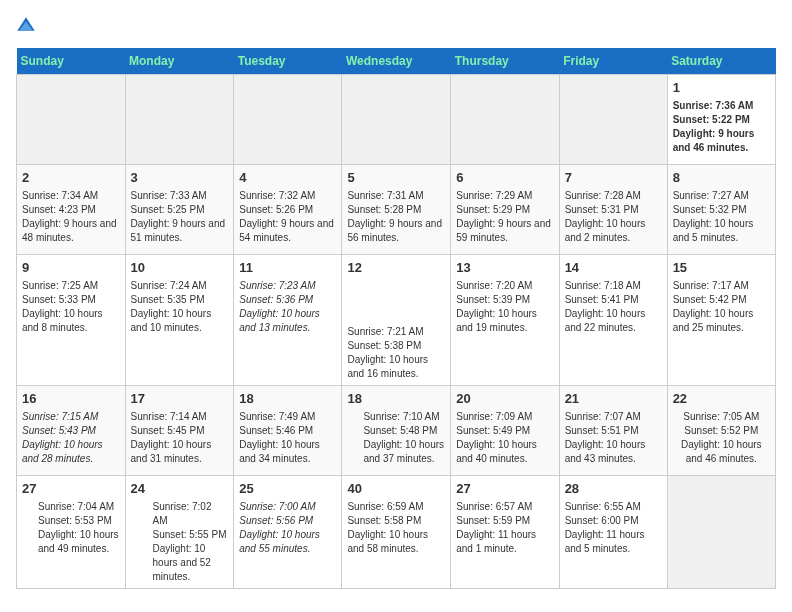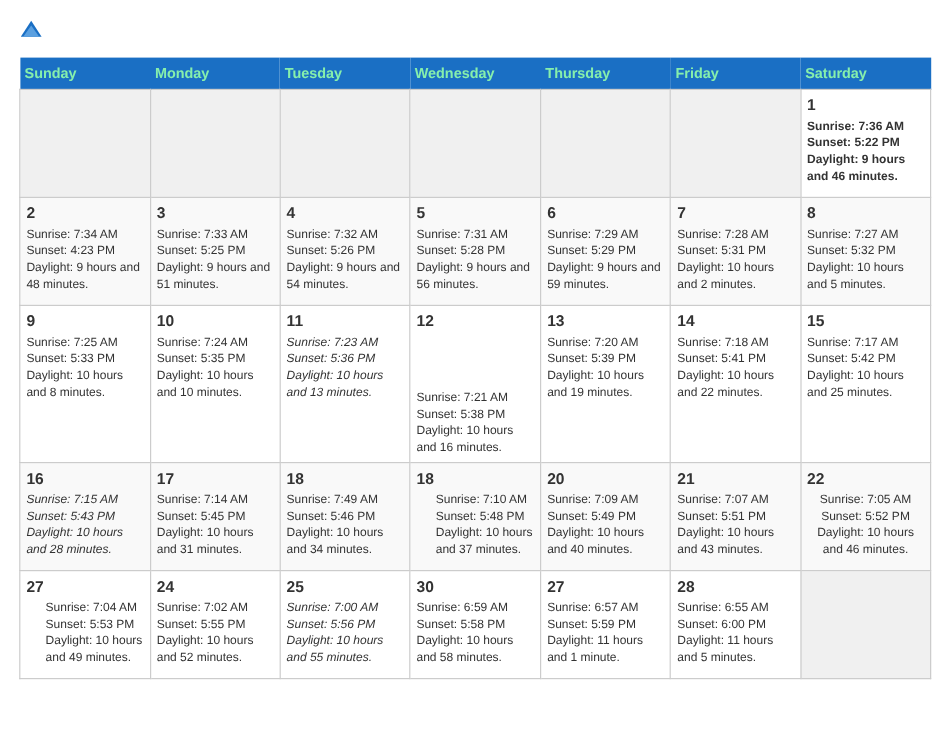--- a/index.html
+++ b/index.html
@@ -268,32 +268,32 @@
       </tr>
       <tr>
         <td>
           <span class="day-num">27</span>
           <div class="day-info" style="white-space: pre-line; margin-left: 16px;">Sunrise: 7:04 AM
 Sunset: 5:53 PM
 Daylight: 10 hours and 49 minutes.</div>
         </td>
         <td>
           <span class="day-num">24</span>
-          <div class="day-info" style="white-space: pre-line;">Sunrise: 7:02 AM
+          <div class="day-info" style="white-space: pre-line; margin-left: 22px;">Sunrise: 7:02 AM
 Sunset: 5:55 PM
 Daylight: 10 hours and 52 minutes.</div>
         </td>
         <td>
           <span class="day-num">25</span>
           <div class="day-info" style="white-space: pre-line; font-style: italic;">Sunrise: 7:00 AM
 Sunset: 5:56 PM
 Daylight: 10 hours and 55 minutes.</div>
         </td>
         <td>
-          <span class="day-num">30</span>
+          <span class="day-num">40</span>
           <div class="day-info" style="white-space: pre-line;">Sunrise: 6:59 AM
 Sunset: 5:58 PM
 Daylight: 10 hours and 58 minutes.</div>
         </td>
         <td>
           <span class="day-num">27</span>
           <div class="day-info" style="white-space: pre-line;">Sunrise: 6:57 AM
 Sunset: 5:59 PM
 Daylight: 11 hours and 1 minute.</div>
         </td>

